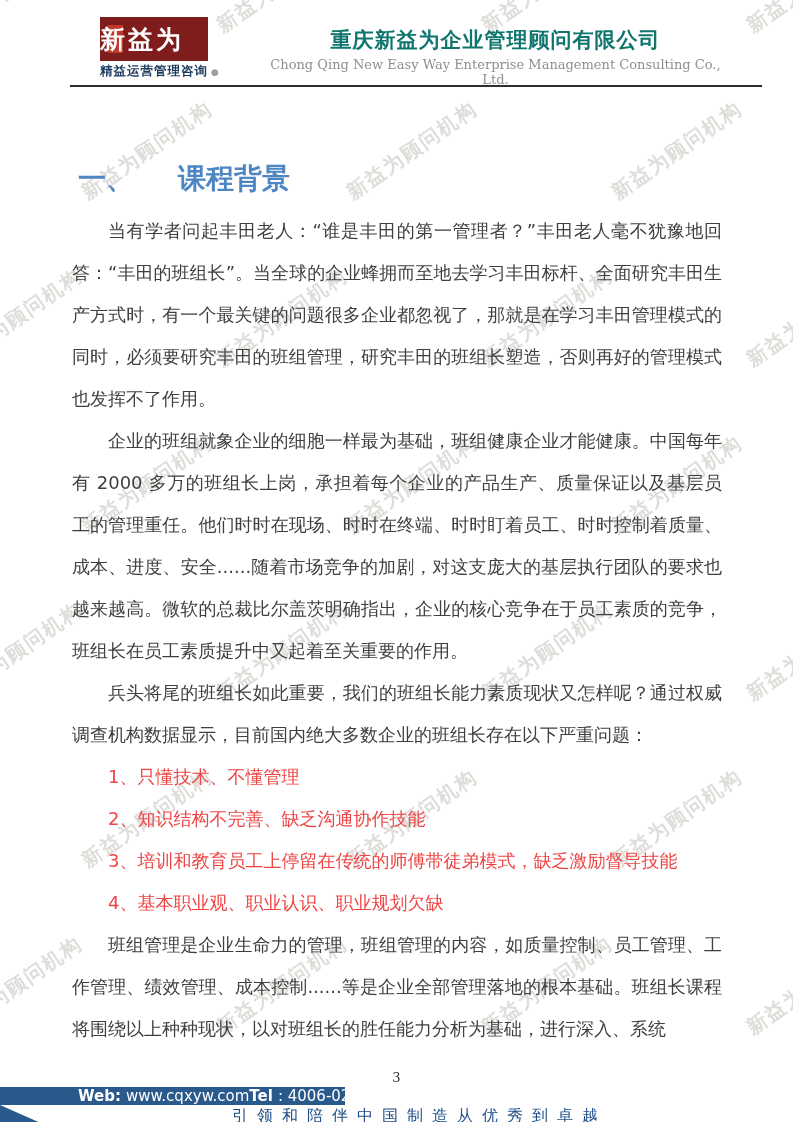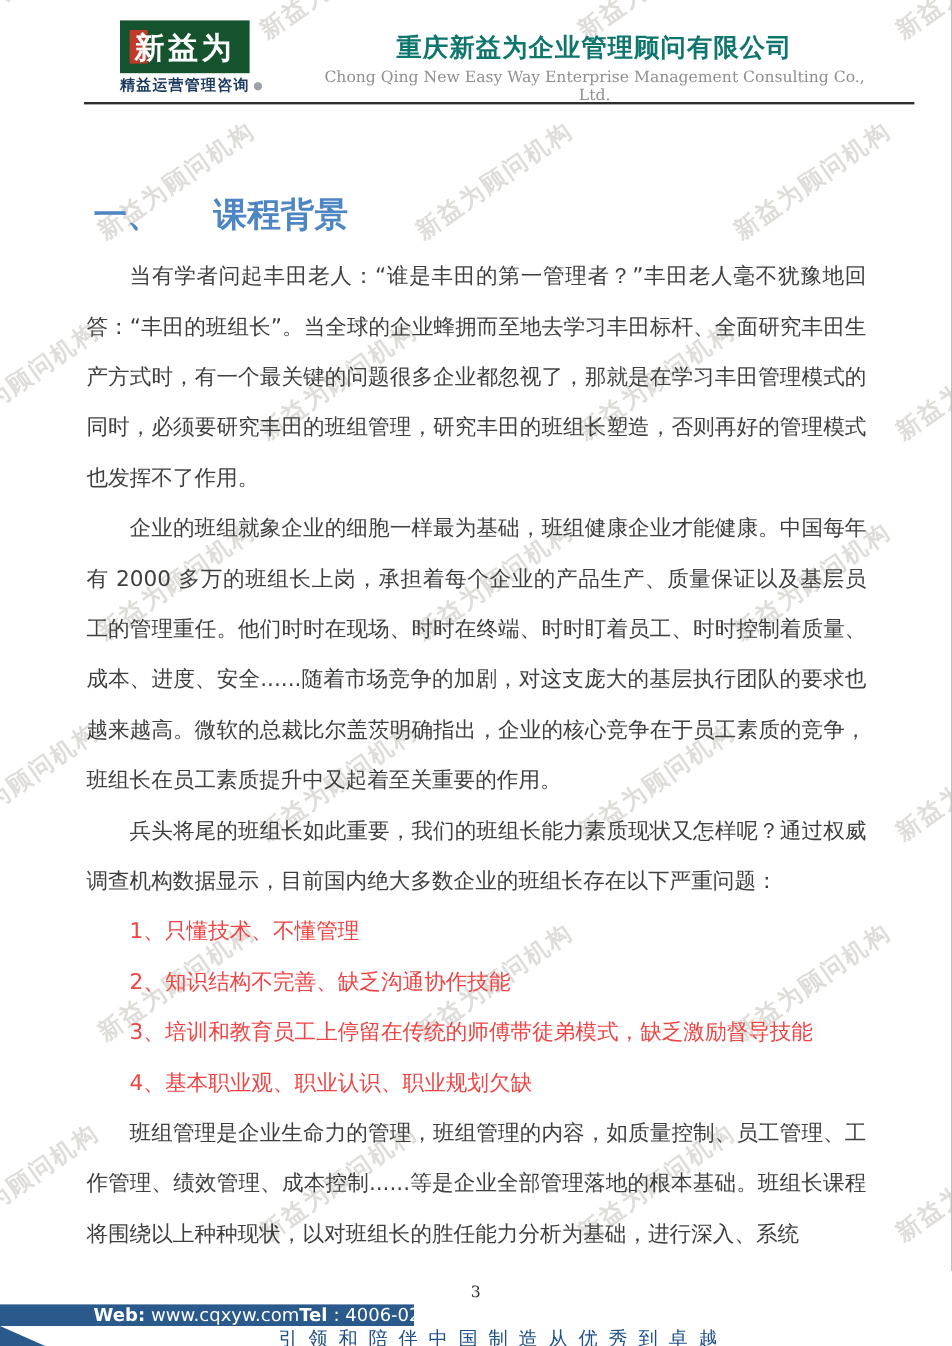--- a/index.html
+++ b/index.html
@@ -14,23 +14,23 @@
   .wm {
     position:absolute; transform:rotate(-35deg);
     color:rgba(183,180,171,0.45); font-size:20px; letter-spacing:2px;
     white-space:nowrap; font-weight:bold;
   }
 
   
   .hdr { position:absolute; top:17px; left:100px; right:60px; display:flex; z-index:1; }
   .logo { width:112px; }
   .logo-box {
-    width:108px; height:44px; background:#14532d; color:#fff;
+    width:108px; height:44px; background:#7f1d1d; color:#fff;
     font-weight:bold; font-size:25px; letter-spacing:3px;
-    display:flex; align-items:center; justify-content:center; position:relative;
+    display:flex; align-items:center; position:relative;
   }
   .logo-red { position:absolute; left:8px; top:8px; width:15px; height:28px; background:#c0392b; }
   .logo-chars { position:relative; z-index:1; }
   .logo-tagline {
     color:#1c3b5e; font-weight:bold; font-size:12.5px; letter-spacing:1px;
     margin-top:2px; display:flex; align-items:center; white-space:nowrap;
   }
   .logo-dot { color:#9aa0a6; font-size:9px; margin-left:3px; }
   .company { margin-left:46px; text-align:center; padding-top:9px; }
   .company-cn { font-size:21px; font-weight:bold; color:#0f766e; letter-spacing:1px; }

